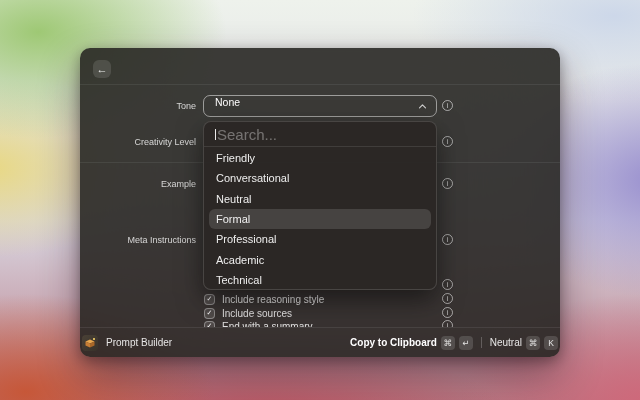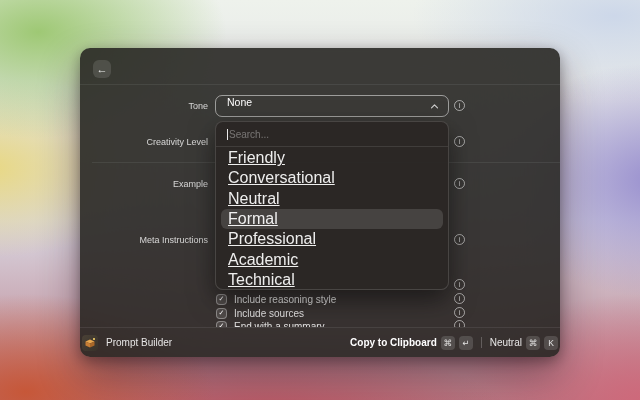--- a/index.html
+++ b/index.html
@@ -31,21 +31,21 @@
   }
 
   .win-header { position:relative; height:37px; border-bottom:1px solid rgba(255,255,255,0.07); }
   .back-btn {
     position:absolute; left:13px; top:12px; width:18px; height:18px;
     border-radius:6px; background:rgba(255,255,255,0.12);
     display:flex; align-items:center; justify-content:center;
     font-size:11px; color:rgba(255,255,255,0.9); cursor:default;
   }
 
-  .win-body { position:absolute; left:12px; top:37px; width:480px; height:242px; overflow:hidden; }
+  .win-body { position:absolute; left:0; top:37px; width:480px; height:242px; overflow:hidden; }
 
   .field-label {
     position:absolute; left:0; width:116px; text-align:right;
     font-size:9px; line-height:12px; color:rgba(255,255,255,0.78);
   }
   .lbl-tone { top:15px; }
   .lbl-creativity { top:51px; }
   .lbl-example { top:93px; }
   .lbl-meta { top:149px; }
 
@@ -84,25 +84,25 @@
     background:rgba(42,39,37,0.97);
     border:1px solid rgba(255,255,255,0.14); border-radius:8px;
     box-shadow:0 10px 26px rgba(0,0,0,0.5);
     z-index:5; overflow:hidden;
   }
   .dd-search {
     height:25px; display:flex; align-items:center; padding:0 11px;
     border-bottom:1px solid rgba(255,255,255,0.10);
   }
   .caret { display:inline-block; width:1px; height:11px; background:rgba(255,255,255,0.9); margin-right:1px; }
-  .dd-search .ph { font-size:10px; color:rgba(255,255,255,0.35); }
+  .dd-search .ph { font-size:15px; color:rgba(255,255,255,0.35); }
   .dd-list { padding-top:1px; }
   .opt {
     height:20.3px; display:flex; align-items:center; padding:0 12px;
-    font-size:16px; color:rgba(255,255,255,0.92);text-decoration:underline;
+    font-size:11px; color:rgba(255,255,255,0.92);
   }
   .opt.sel {
     background:rgba(255,255,255,0.13); border-radius:6px;
     margin:0 5px; padding:4px 7px;
   }
 
   .win-footer {
     position:absolute; left:0; bottom:0; width:480px; height:30px;
     border-top:1px solid rgba(255,255,255,0.08);
     display:flex; align-items:center; padding:0 2px;

